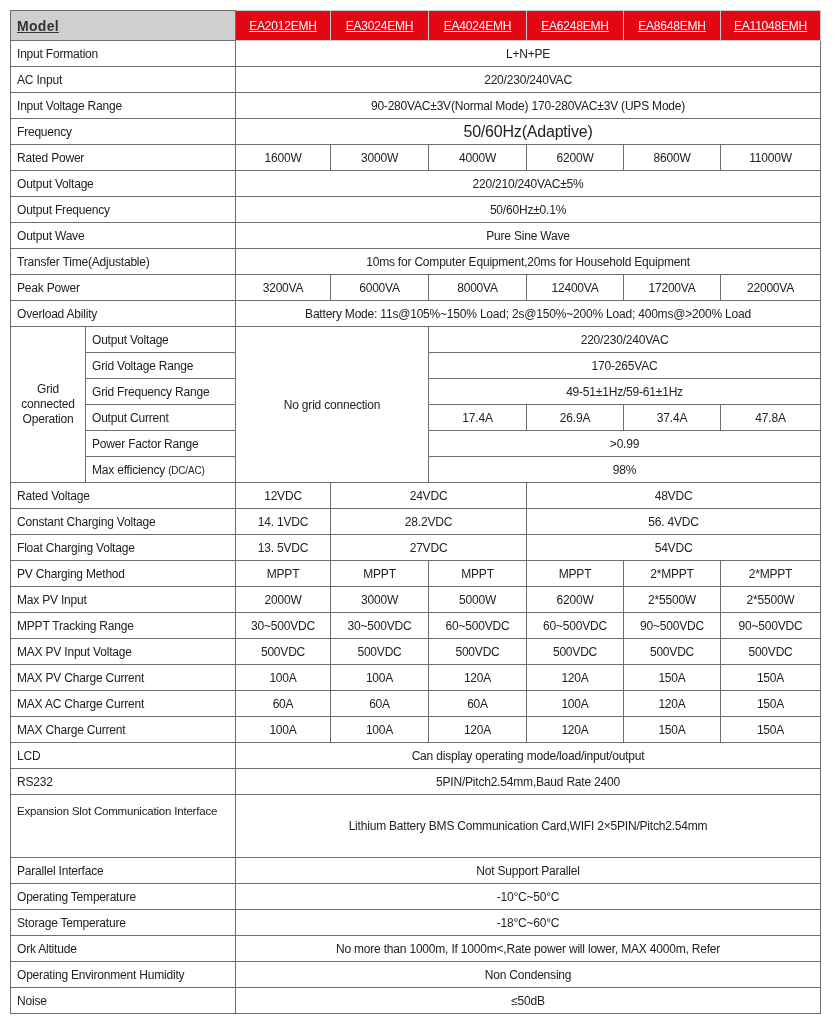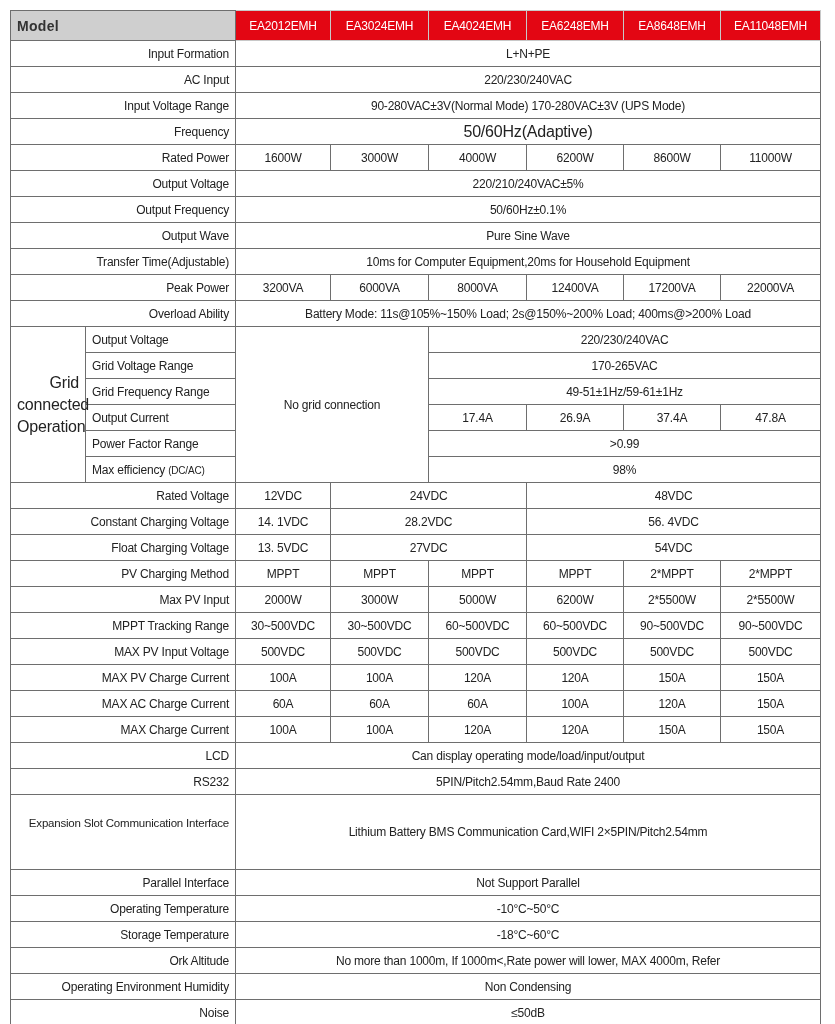--- a/index.html
+++ b/index.html
@@ -3,26 +3,26 @@
 <meta charset="utf-8">
 <style>
   html, body { margin:0; padding:0; background:#ffffff; }
   body { width:835px; height:1024px; position:relative; overflow:hidden;
          font-family:"Liberation Sans", sans-serif; color:#222; }
   table.spec { position:absolute; left:10px; top:10px; width:810px;
          border-collapse:collapse; table-layout:fixed; font-size:12px; }
   table.spec td { border:1px solid #6e6e6e; padding:0 6px; height:25px;
          text-align:center; vertical-align:middle; white-space:nowrap;
          letter-spacing:-0.2px; }
-  table.spec td.lbl { text-align:right; }
+  table.spec td.lbl { text-align:left; }
   table.spec tr.hdr td { height:29px; background:#e30613; color:#ffffff;
-         border-color:#c8c8c8; font-size:12px; }
+         border-color:#c8c8c8; font-size:12px;text-decoration:underline; }
   table.spec tr.hdr td.model { background:#cfcfcf; color:#333; font-weight:bold;
          font-size:14px; text-align:left; border-color:#6e6e6e; letter-spacing:0.3px; }
-  table.spec td.group { text-align:right; white-space:normal; line-height:22px; font-size:16px; }
+  table.spec td.group { text-align:center; white-space:normal; line-height:15px; font-size:12px; }
   table.spec td.sub { text-align:left; }
   table.spec td.tall { height:52px; }
   .small { font-size:10px;text-align:right; }
 </style>
 </head>
 <body>
 
 <table class="spec">
   <colgroup>
     <col style="width:75px">
@@ -214,21 +214,21 @@
   </tr>
   <tr>
     <td class="lbl" colspan="2">LCD</td>
     <td colspan="6">Can display operating mode/load/input/output</td>
   </tr>
   <tr>
     <td class="lbl" colspan="2">RS232</td>
     <td colspan="6">5PIN/Pitch2.54mm,Baud Rate 2400</td>
   </tr>
   <tr>
-    <td class="lbl tall" colspan="2" style="vertical-align:top;padding-top:22px;font-size:11.5px">Expansion Slot Communication Interface</td>
+    <td class="lbl tall" colspan="2" style="vertical-align:top;padding-top:10px;font-size:11.5px">Expansion Slot Communication Interface</td>
     <td colspan="6" class="tall">Lithium Battery BMS Communication Card,WIFI 2×5PIN/Pitch2.54mm</td>
   </tr>
   <tr>
     <td class="lbl" colspan="2">Parallel Interface</td>
     <td colspan="6">Not Support Parallel</td>
   </tr>
   <tr>
     <td class="lbl" colspan="2">Operating Temperature</td>
     <td colspan="6">-10°C~50°C</td>
   </tr>

